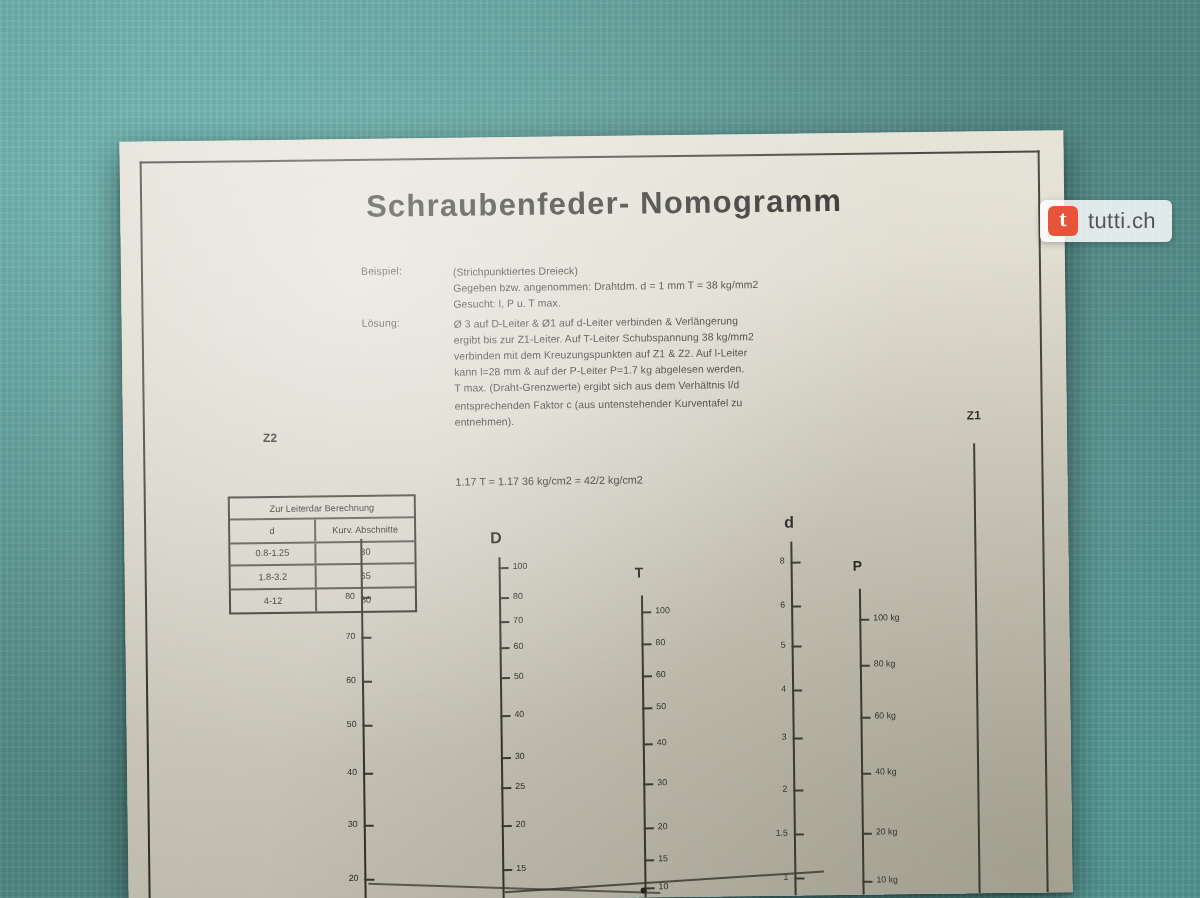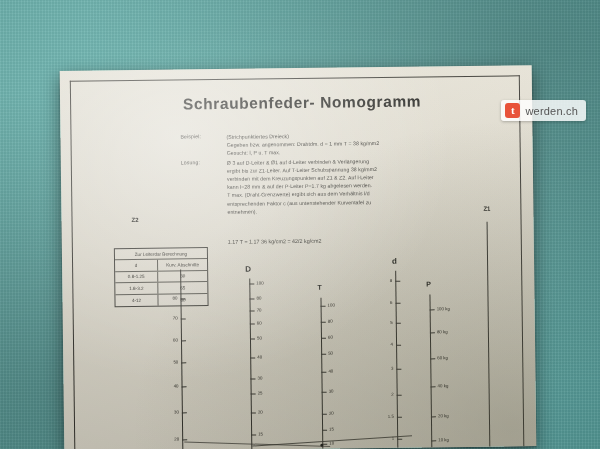--- a/index.html
+++ b/index.html
@@ -256,14 +256,14 @@
 
     <div class="diag" style="left:188px;top:377px;width:160px;transform:rotate(-3deg);opacity:0.85;"></div>
     <div class="diag" style="left:120px;top:372px;width:146px;transform:rotate(2.5deg);opacity:0.75;"></div>
     <div class="dot" style="left:256px;top:376px;"></div>
 
   </div>
 </div>
 
 <div id="wm">
   <div class="mark">t</div>
-  <div class="wtxt">werden.ch</div>
+  <div class="wtxt">tutti.ch</div>
 </div>
 
 </body></html>

